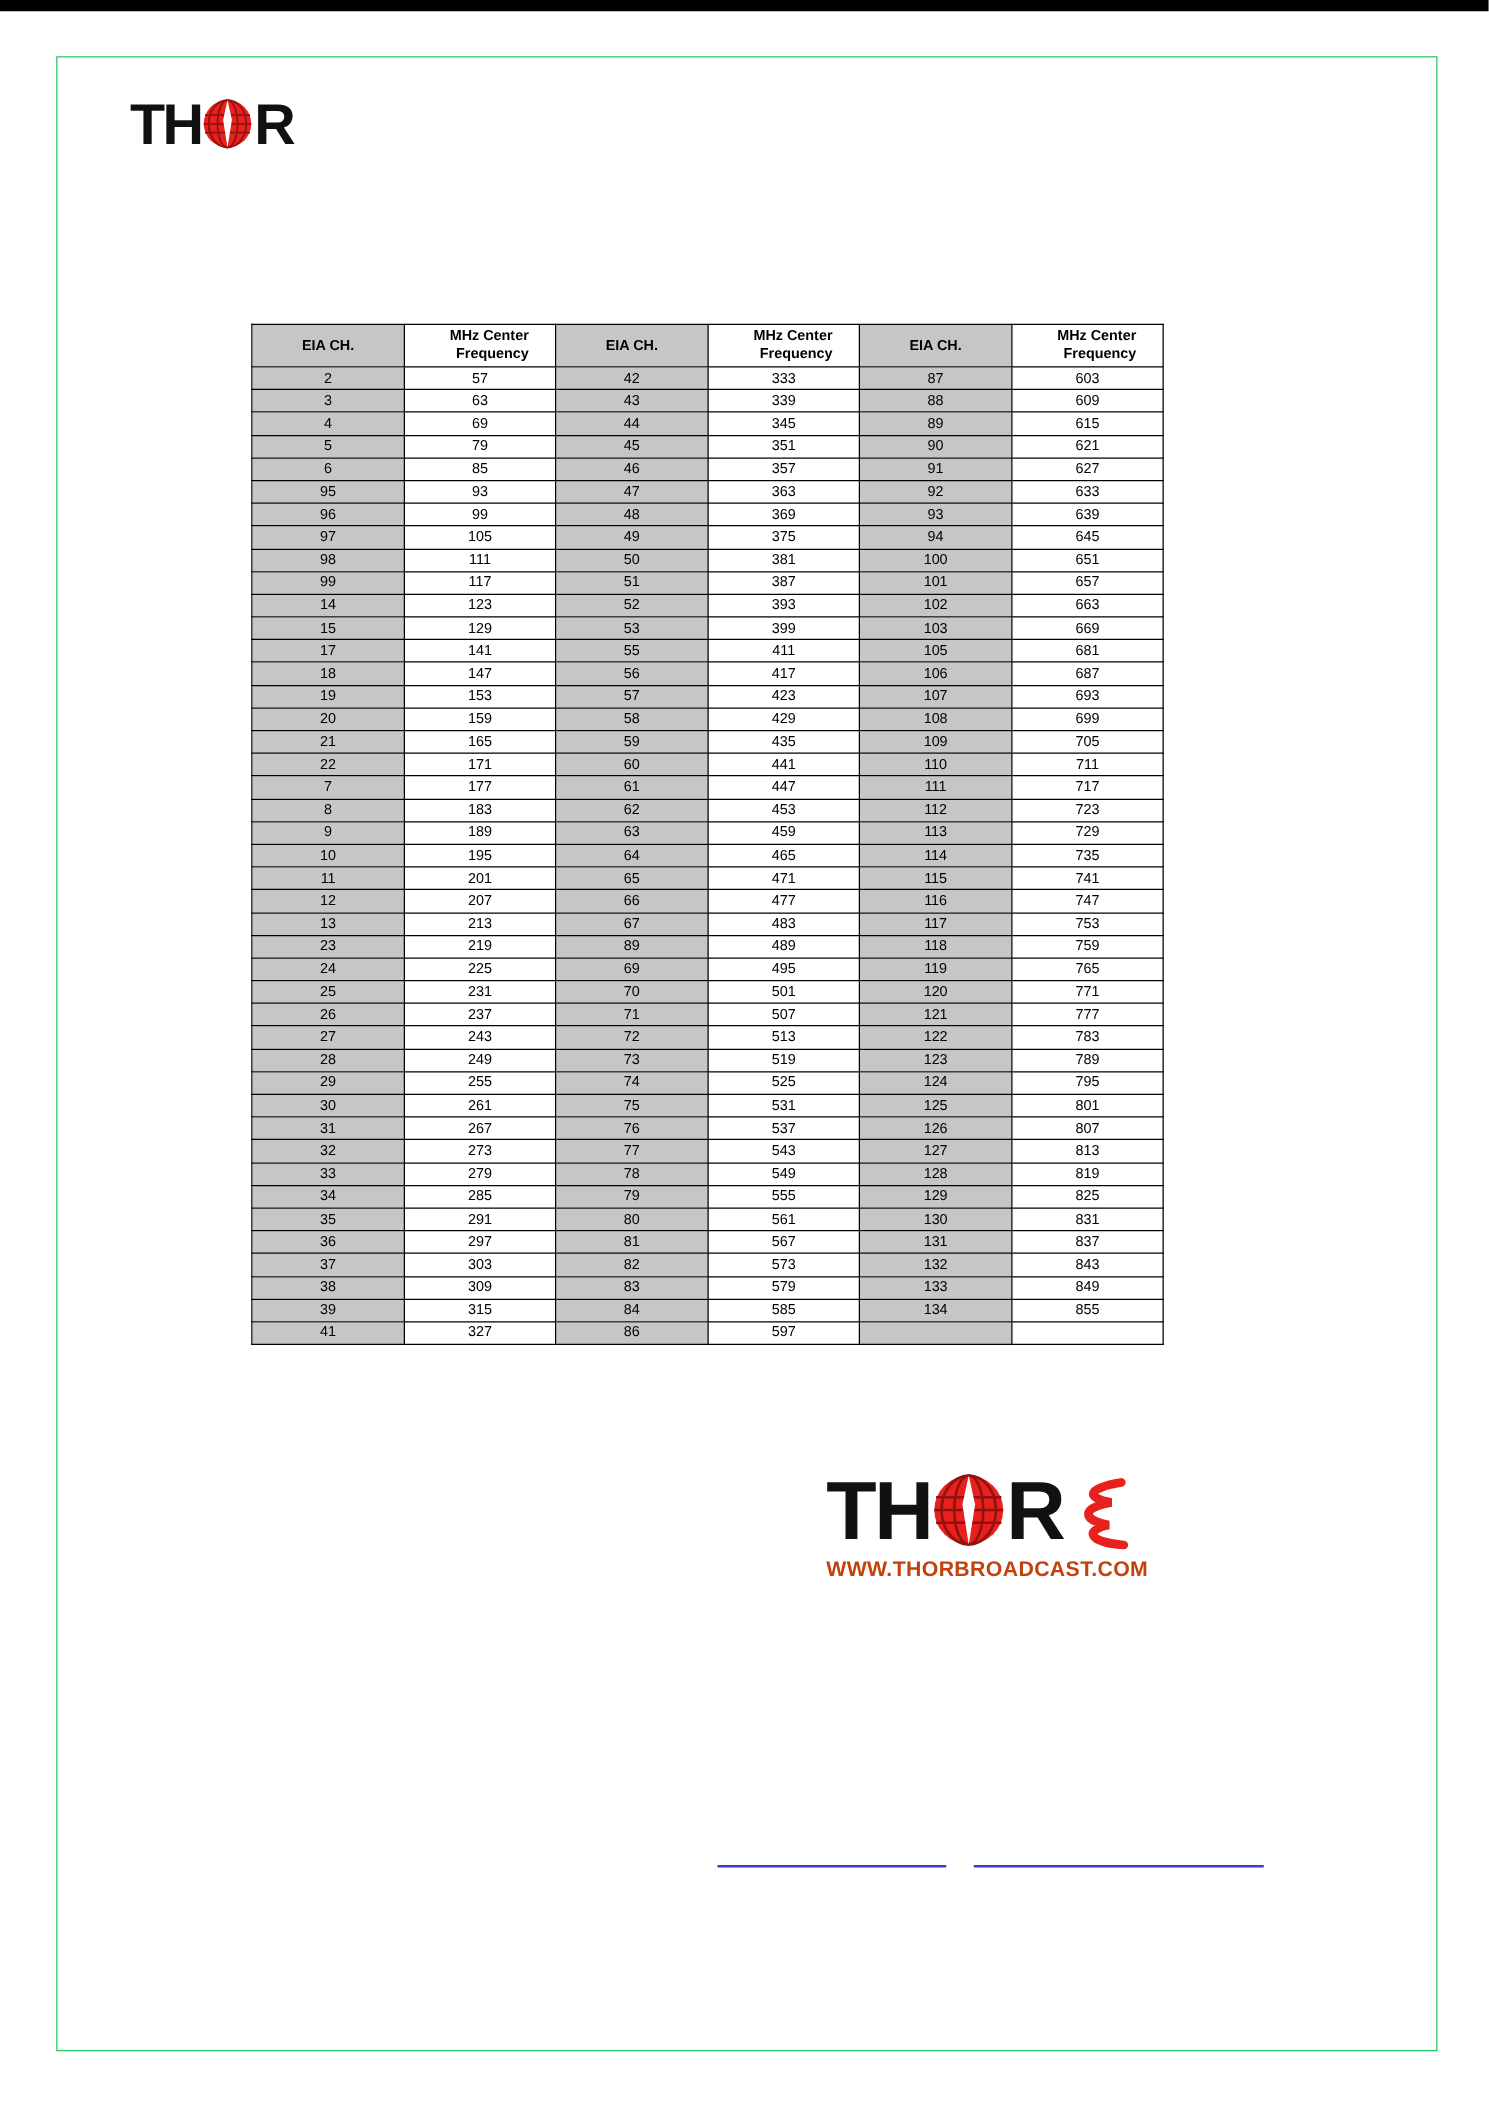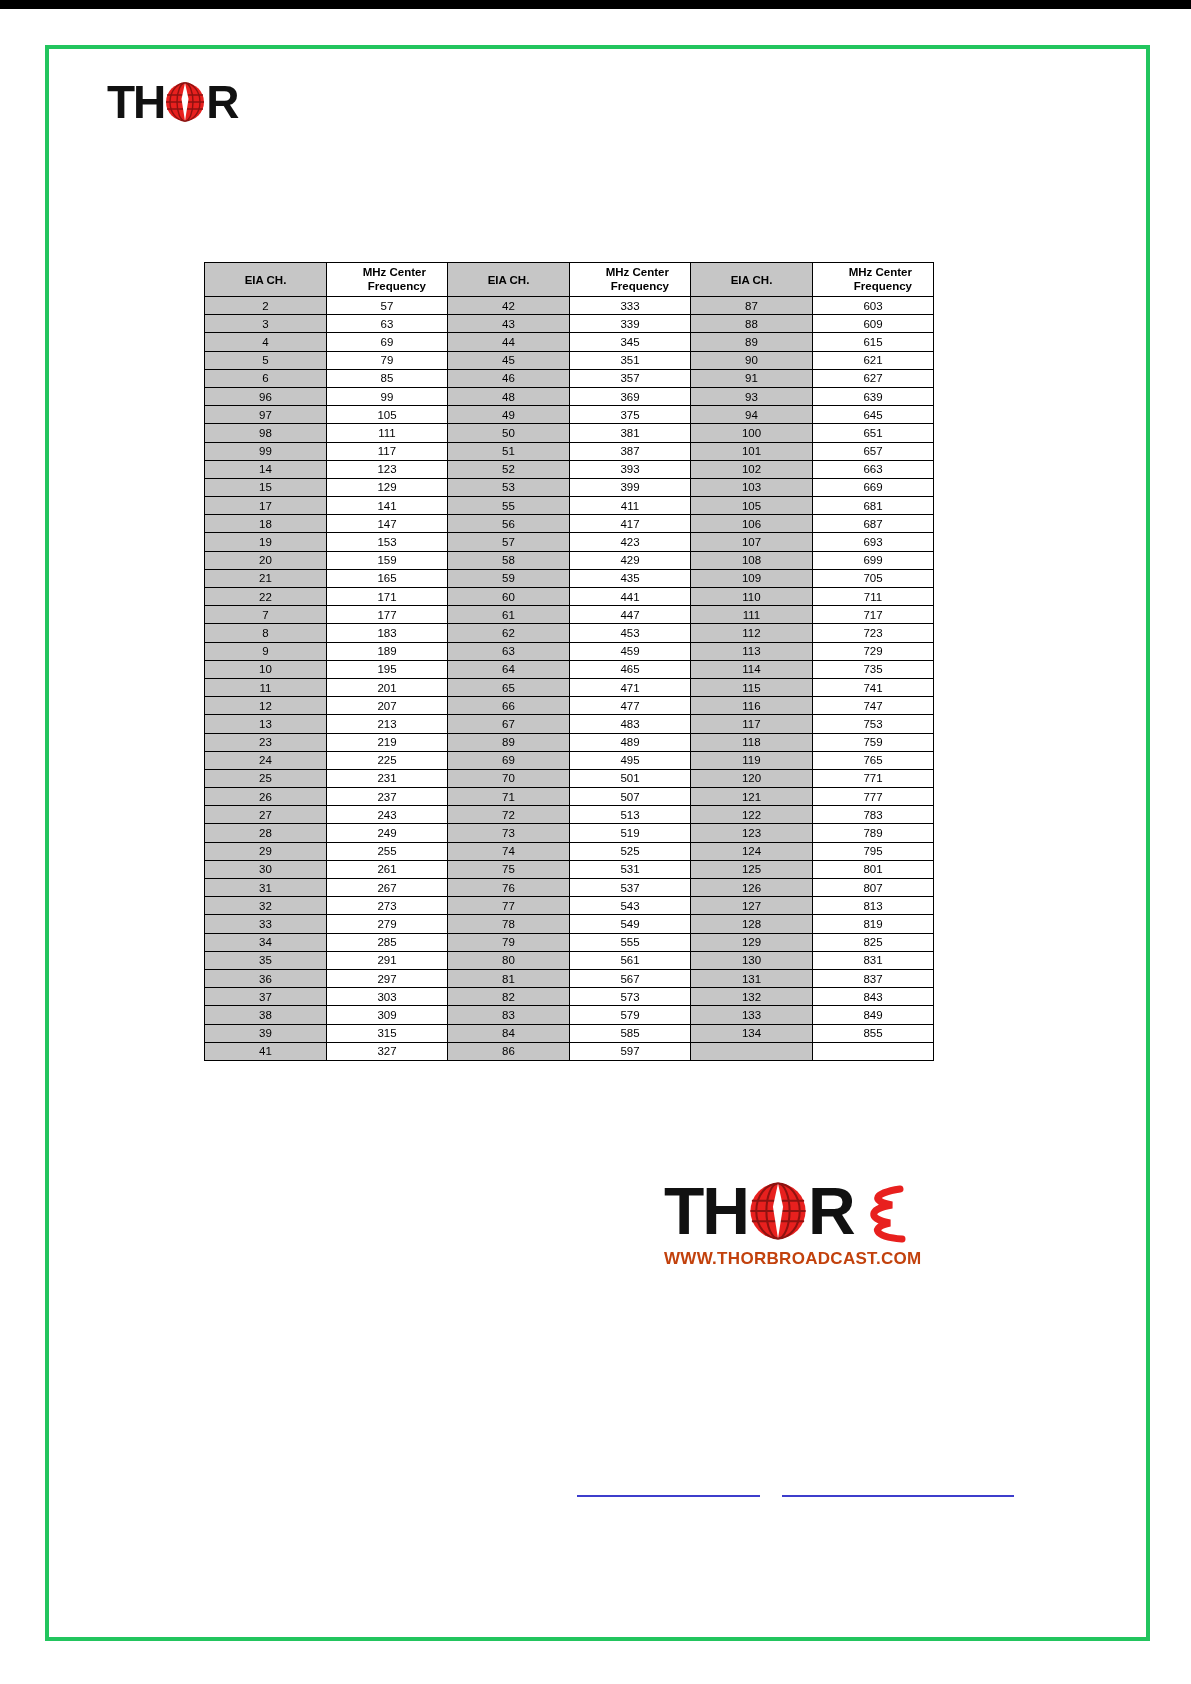--- a/index.html
+++ b/index.html
@@ -11,21 +11,21 @@
   }
   .canvas { position: relative; width: 1191px; height: 1684px; background: #fff; overflow: hidden; }
 
   .top-strip {
     position: absolute; top: 0; left: 0; width: 1191px; height: 9px;
     background: #000;
   }
 
   .page {
     position: absolute; left: 45px; top: 45px; width: 1105px; height: 1596px;
-    background: #fff; border: 4px solid #22c55e;
+    background: #fff; border: 1px solid #22c55e;
   }
 
   
   .logo { display: inline-flex; align-items: center; line-height: 1; }
   .logo .ltr {
     font-weight: 900; letter-spacing: -2px; color: #111;
     font-family: "Liberation Sans", sans-serif;
   }
   .logo-top { position: absolute; left: 58px; top: 30px; }
   .logo-top .ltr { font-size: 46px; }
@@ -145,20 +145,28 @@
               <td class="ch">90</td>
               <td class="freq">621</td>
             </tr>
             <tr>
               <td class="ch">6</td>
               <td class="freq">85</td>
               <td class="ch">46</td>
               <td class="freq">357</td>
               <td class="ch">91</td>
               <td class="freq">627</td>
+            </tr>
+            <tr>
+              <td class="ch">95</td>
+              <td class="freq">93</td>
+              <td class="ch">47</td>
+              <td class="freq">363</td>
+              <td class="ch">92</td>
+              <td class="freq">633</td>
             </tr>
             <tr>
               <td class="ch">96</td>
               <td class="freq">99</td>
               <td class="ch">48</td>
               <td class="freq">369</td>
               <td class="ch">93</td>
               <td class="freq">639</td>
             </tr>
             <tr>

